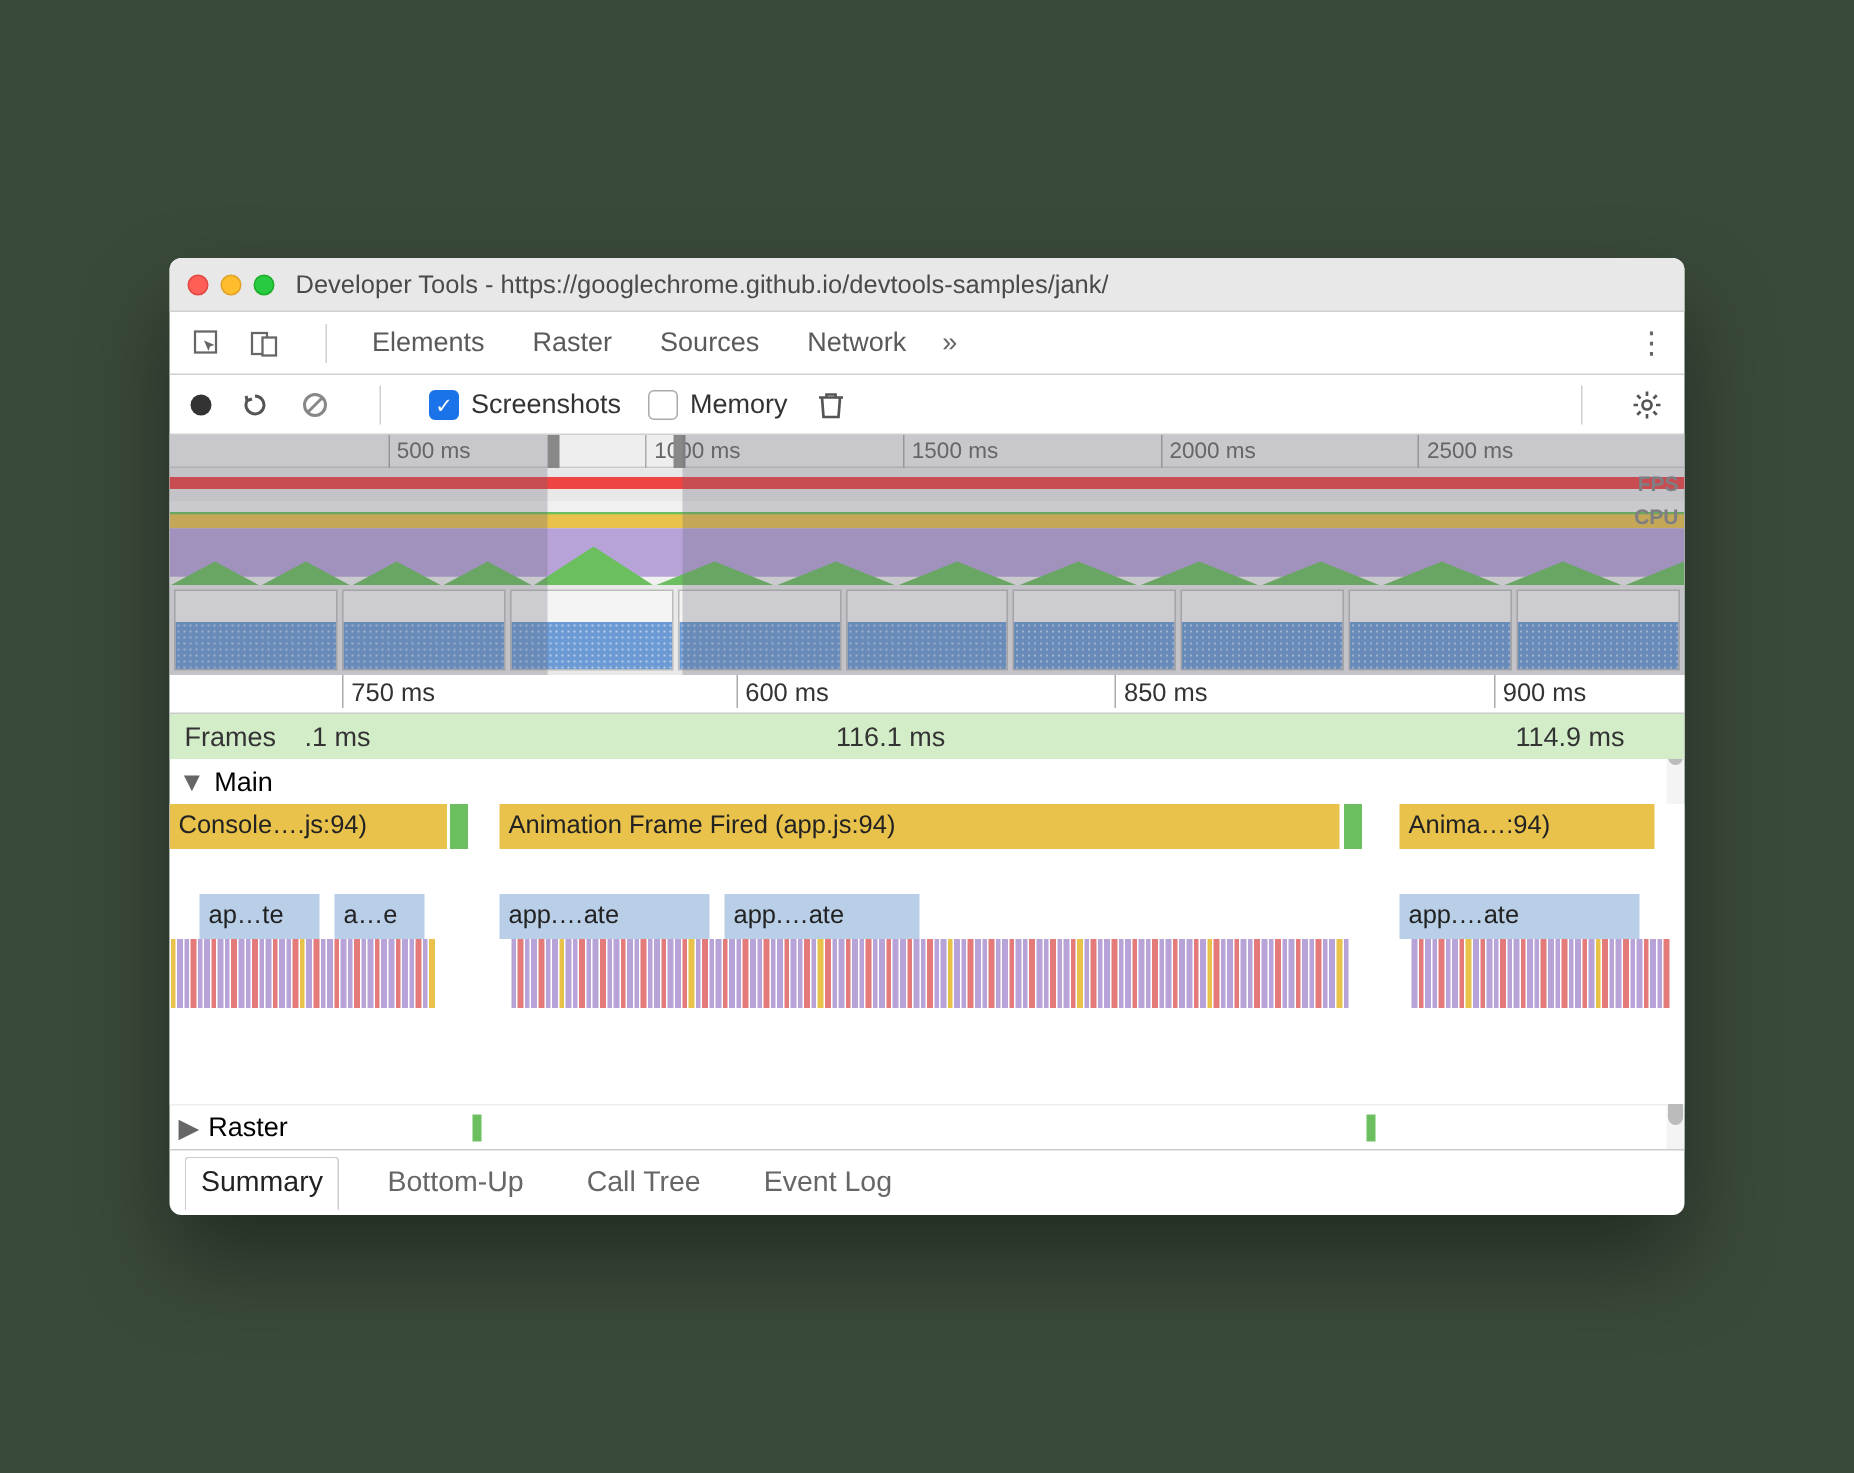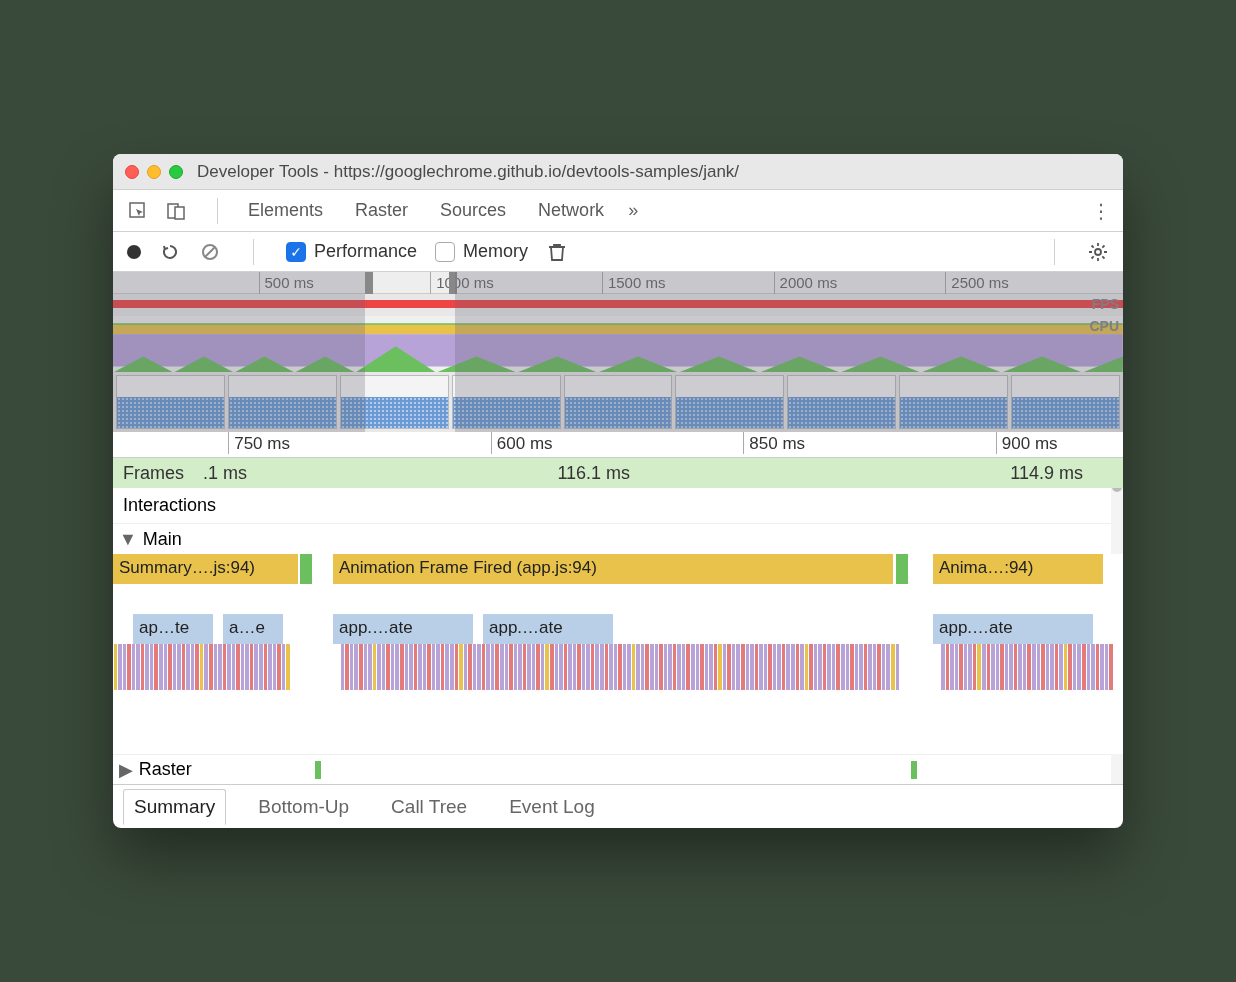--- a/index.html
+++ b/index.html
@@ -116,21 +116,21 @@
     </div>
     <div class="iconbtn">
       <svg width="18" height="18" viewBox="0 0 18 18">
           <circle cx="9" cy="9" r="7" fill="none" stroke="#888" stroke-width="2"></circle>
           <line x1="4" y1="14" x2="14" y2="4" stroke="#888" stroke-width="2"></line>
         </svg>
     </div>
     <div class="sep"></div>
     <div class="chk">
       <div class="chkbox on">✓</div>
-      <span>Performance</span>
+      <span>Screenshots</span>
     </div>
     <div class="chk">
       <div class="chkbox"></div>
       <span>Memory</span>
     </div>
     <div class="iconbtn">
       <svg width="18" height="20" viewBox="0 0 18 20">
           <path d="M3 5 L15 5 L14 18 L4 18 Z M6 5 L6 3 L12 3 L12 5 M1 5 L17 5" fill="none" stroke="#555" stroke-width="1.8"></path>
         </svg>
     </div>
@@ -193,31 +193,28 @@
       <span class="tick" style="left:38%">600 ms</span>
       <span class="tick" style="left:63%">850 ms</span>
       <span class="tick" style="left:88%">900 ms</span>
     </div>
     <div class="frames-row">
       <span class="rowlabel">Frames</span>
       <span class="frameval" style="left:90px">.1 ms</span>
       <span class="frameval" style="left:44%">116.1 ms</span>
       <span class="frameval" style="right:40px">114.9 ms</span>
     </div>
-    <div class="interactions-row">
-      <span>Interactions</span>
-    </div>
     <div class="main-hdr">
       <span class="disclosure">▼</span>
       <span>Main</span>
     </div>
     <div class="flame">
 
       <div class="flamerow" style="top:0">
-        <div class="fblock yellow" style="left:0;width:18.5%">Summary….js:94)</div>
+        <div class="fblock yellow" style="left:0;width:18.5%">Console….js:94)</div>
         <div class="fblock green-sm" style="left:18.7%;width:1.2%"></div>
         <div class="fblock yellow" style="left:22%;width:56%">Animation Frame Fired (app.js:94)</div>
         <div class="fblock green-sm" style="left:78.3%;width:1.2%"></div>
         <div class="fblock yellow" style="left:82%;width:17%">Anima…:94)</div>
       </div>
 
 
       <div class="flamerow" style="top:60px">
         <div class="fblock blue" style="left:2%;width:8%">ap…te</div>
         <div class="fblock blue" style="left:11%;width:6%">a…e</div>

